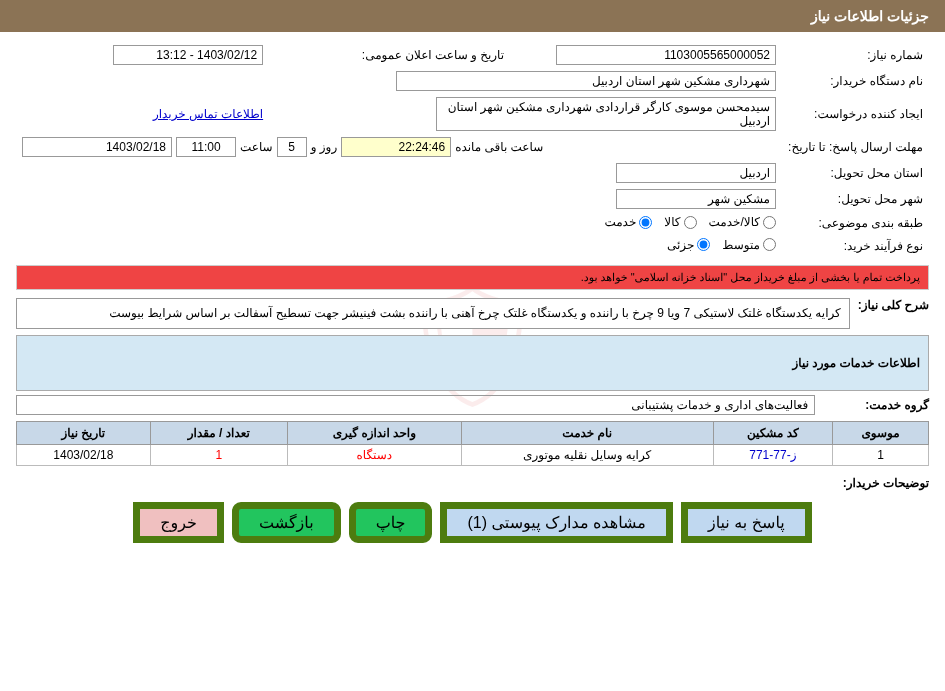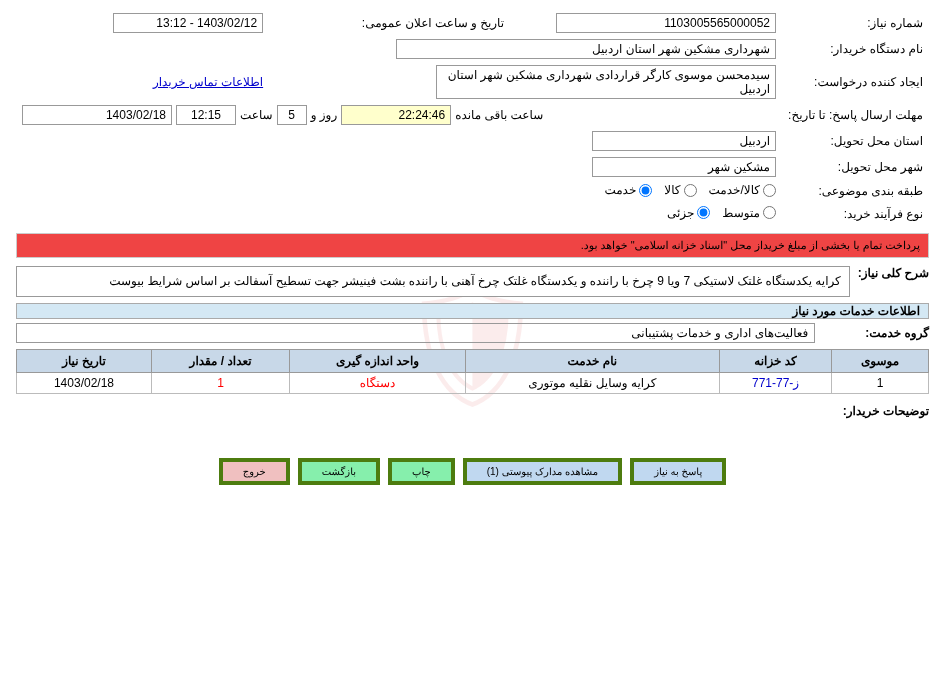--- a/index.html
+++ b/index.html
@@ -47,21 +47,21 @@
     }
     .input-box {
       border: 1px solid #999;
       background: #fff;
       padding: 2px 5px;
       display: inline-block;
       min-height: 20px;
       text-align: right;
     }
     .input-wide { width: 220px; }
-    .input-medium { width: 184px; }
+    .input-medium { width: 160px; }
     .input-narrow { width: 110px; }
     .input-date { width: 150px; }
     .link-text {
       color: #0000cc;
       text-decoration: underline;
       cursor: pointer;
     }
     .row-flex {
       display: flex;
       align-items: center;
@@ -83,21 +83,21 @@
       border: 1px solid #ccc;
       padding: 5px 8px;
       font-size: 11px;
       color: #000;
       text-align: right;
       margin: 2px 0;
     }
     .section-header {
       background: #d4e8f4;
       font-weight: bold;
-      padding: 0 8px;
+      padding: 20px 8px;
       text-align: right;
       border: 1px solid #aaa;
       margin-top: 6px;
       margin-bottom: 4px;
     }
     .shrh-koli {
       display: flex;
       align-items: flex-start;
       gap: 8px;
       margin: 6px 0;
@@ -184,29 +184,28 @@
     }
     .footer-buttons {
       display: flex;
       justify-content: center;
       gap: 8px;
       margin-top: 12px;
       padding-bottom: 10px;
     }
     .btn {
       padding: 4px 20px;
-      border: 4px solid #4d7c0f;
+      border: 7px solid #4d7c0f;
       cursor: pointer;
       font-family: Tahoma, Arial, sans-serif;
-      font-size: 10px;
-      margin-top: 28px;
+      font-size: 16px;
     }
     .btn-blue { background: #c0d8f0; }
     .btn-pink { background: #f0c0c0; }
-    .btn-gray { background: #86efac; }
+    .btn-gray { background: #22c55e; border-radius: 9px; }
     .watermark-bg {
       position: relative;
       overflow: hidden;
     }
     .watermark-img {
       position: absolute;
       top: 50%;
       left: 50%;
       transform: translate(-50%, -50%);
       opacity: 0.07;
@@ -220,20 +219,23 @@
       position: relative;
       z-index: 1;
     }
   </style>
 </head>
 <body>
 
 <div class="page-wrapper watermark-bg">
   <div class="watermark-img">🛡</div>
 
+  <div class="header-bar content-above-watermark">
+    <span>جزئیات اطلاعات نیاز</span>
+  </div>
 
   <div class="content content-above-watermark">
 
     <table class="section-table">
       <tbody>
           <tr>
         <td class="label-cell" style="width:80px;">
           <span>شماره نیاز:</span>
         </td>
         <td class="value-cell" style="width:220px;">
@@ -273,21 +275,21 @@
         <td class="label-cell">
           <span>مهلت ارسال پاسخ: تا تاریخ:</span>
         </td>
         <td colspan="4" class="value-cell">
           <div class="row-flex">
             <span>ساعت باقی مانده</span>
             <div class="input-box input-narrow" style="background:#ffffcc;">22:24:46</div>
             <span>روز و</span>
             <div class="input-box" style="width:30px; text-align:center;">5</div>
             <span>ساعت</span>
-            <div class="input-box" style="width:60px; text-align:center;">12:15</div>
+            <div class="input-box" style="width:60px; text-align:center;">11:00</div>
             <div class="input-box input-date">1403/02/18</div>
           </div>
         </td>
       </tr>
 
       <tr>
         <td class="label-cell">
           <span>استان محل تحویل:</span>
         </td>
         <td colspan="4" class="value-cell">
@@ -359,21 +361,21 @@
 
     <div class="group-row" style="margin-bottom:6px;">
       <div class="group-label">گروه خدمت:</div>
       <div class="group-value">فعالیت‌های اداری و خدمات پشتیبانی</div>
     </div>
 
     <table class="data-table">
       <thead>
         <tr>
           <th><span>موسوی</span></th>
-          <th><span>کد خزانه</span></th>
+          <th><span>کد مشکین</span></th>
           <th><span>نام خدمت</span></th>
           <th><span>واحد اندازه گیری</span></th>
           <th><span>تعداد / مقدار</span></th>
           <th><span>تاریخ نیاز</span></th>
         </tr>
       </thead>
       <tbody>
         <tr>
           <td>1</td>
           <td class="blue-text">ز-77-771</td>

